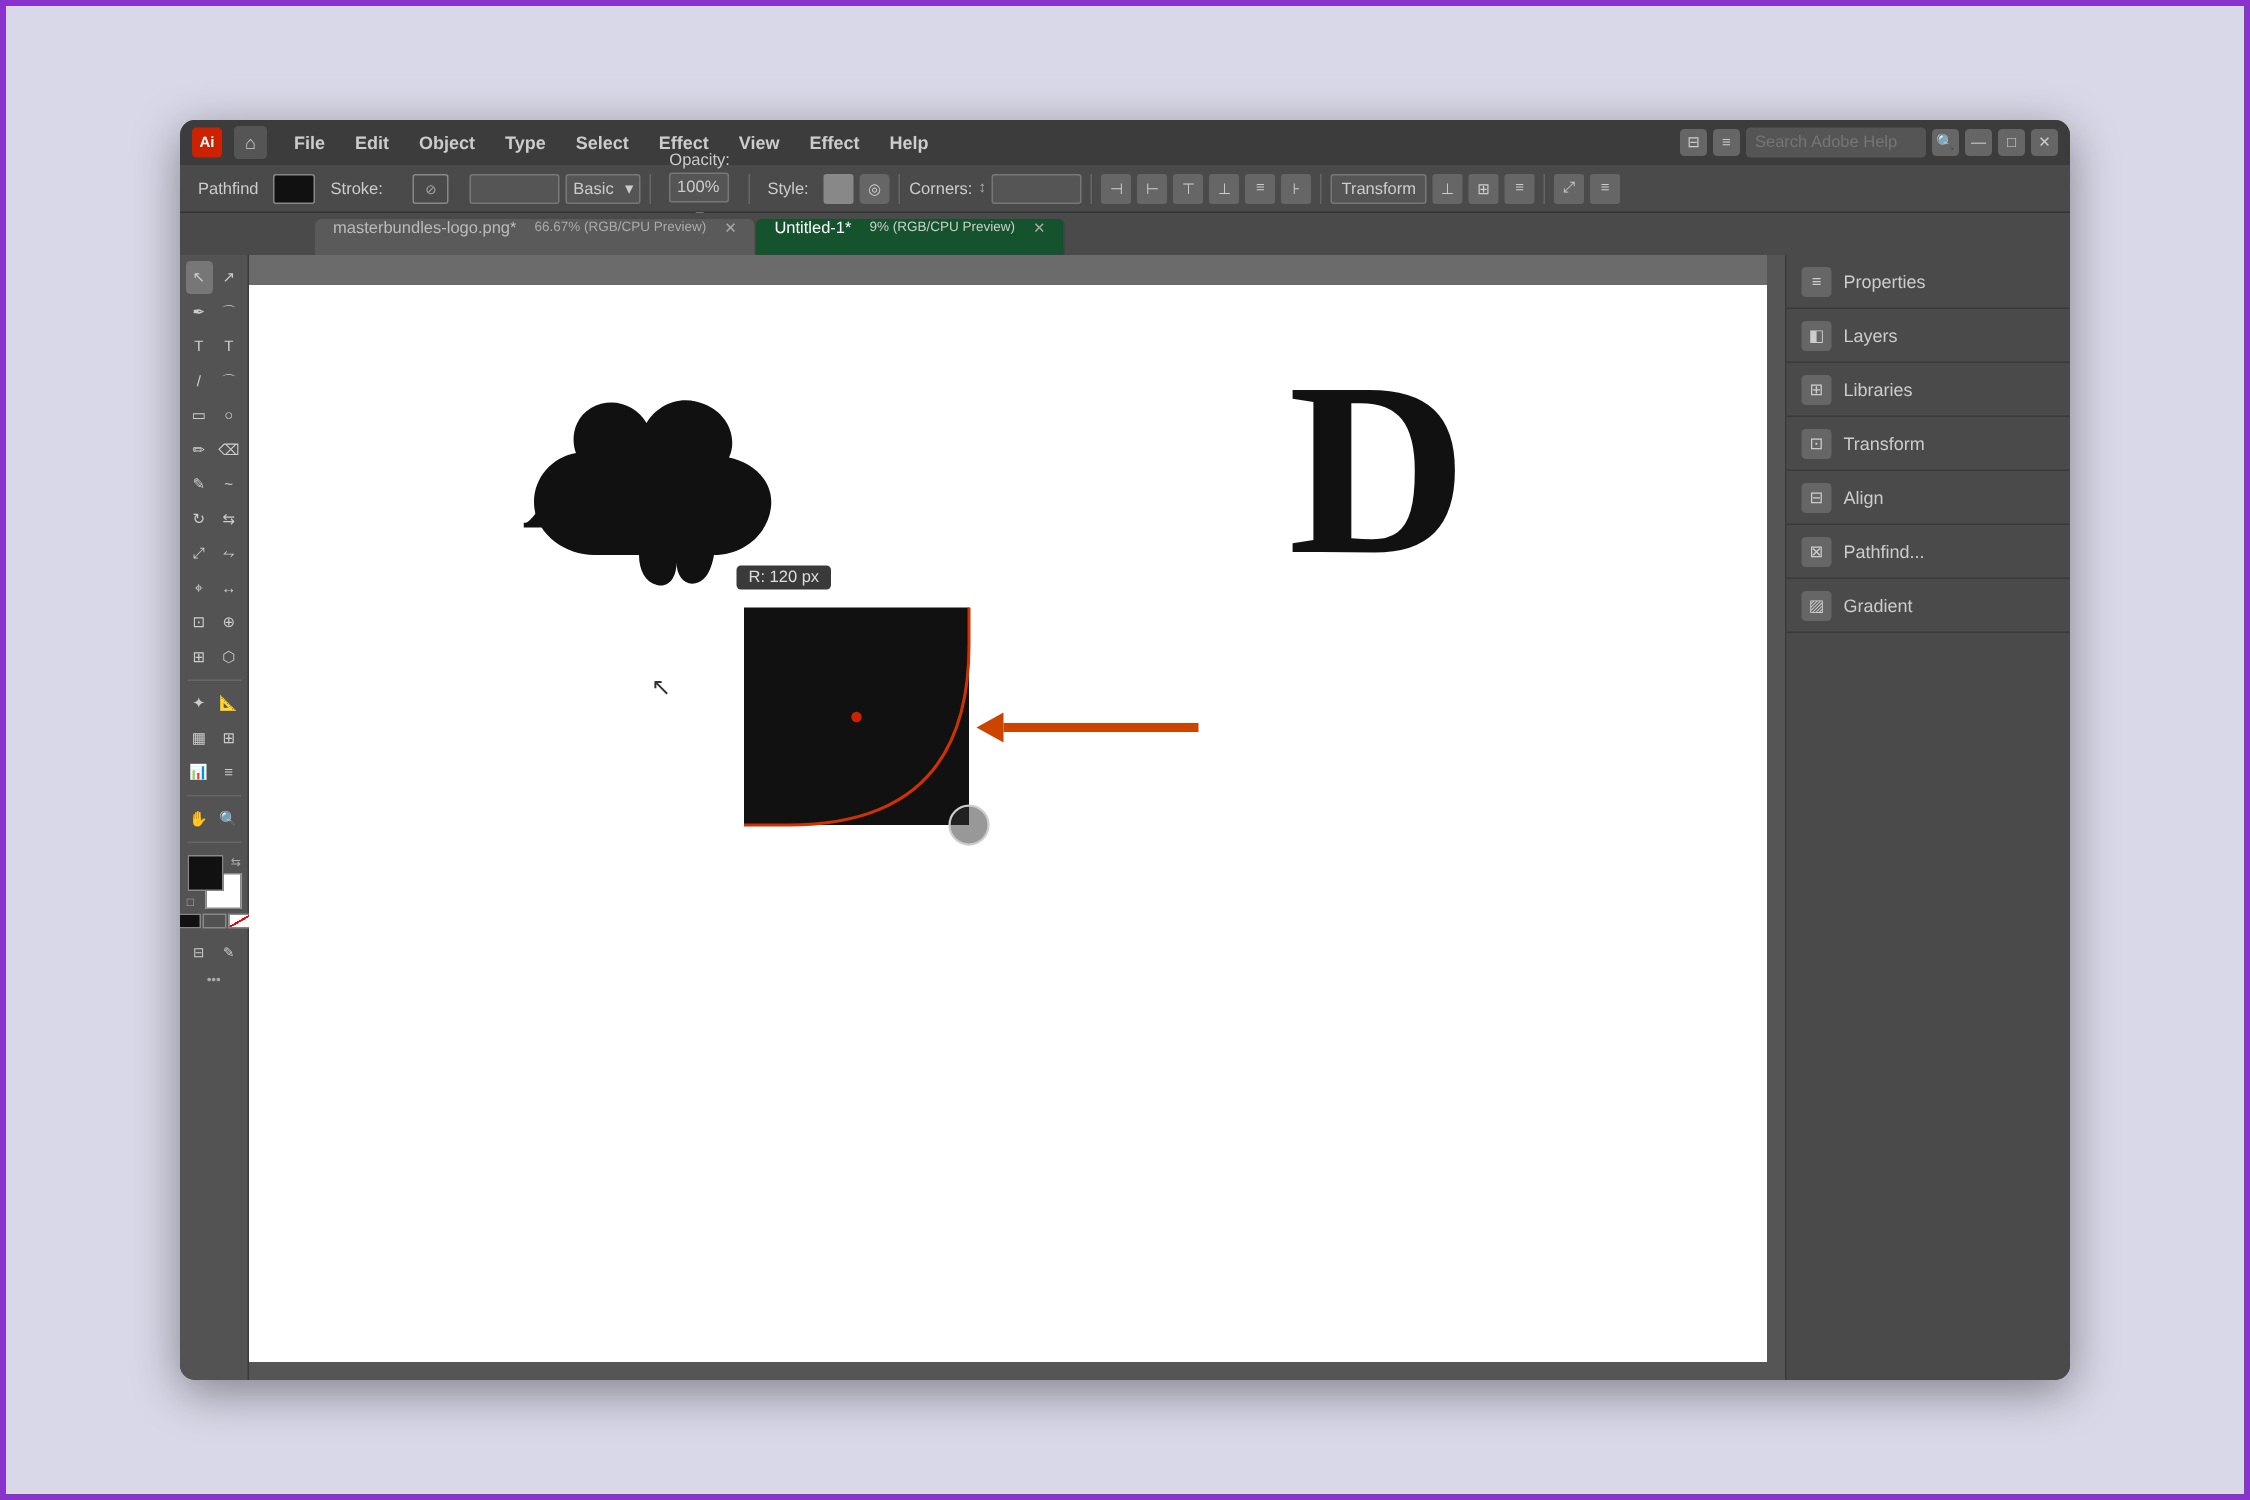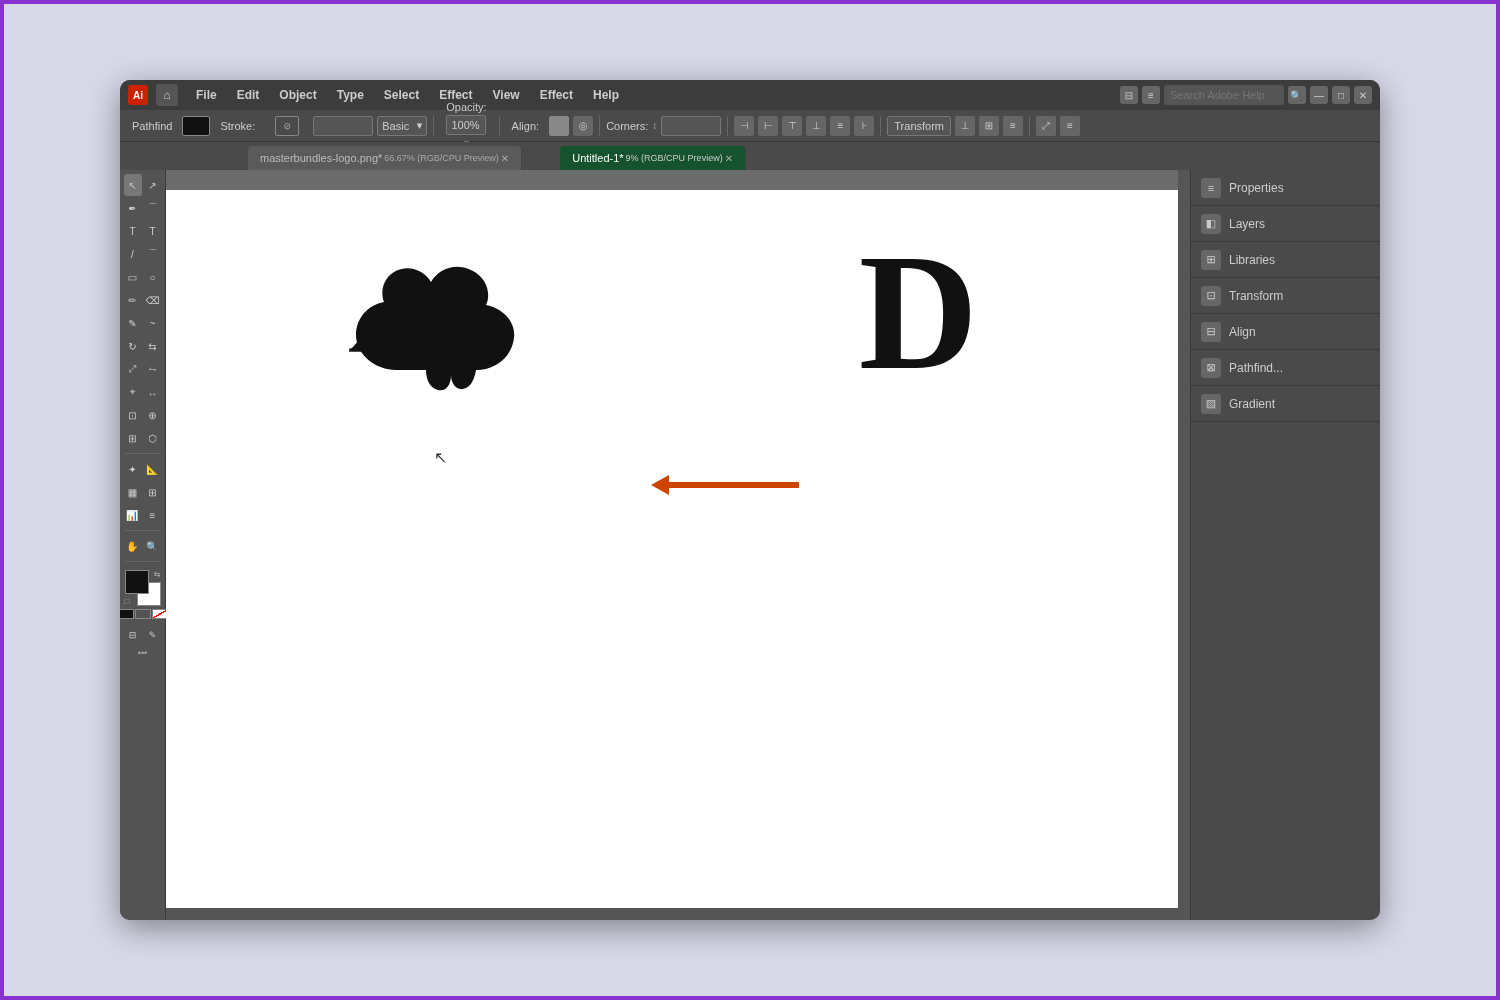--- a/index.html
+++ b/index.html
@@ -233,29 +233,28 @@
       background: #4a4a4a;
       display: flex;
       align-items: flex-end;
       padding-left: 90px;
       flex-shrink: 0;
     }
     .tab {
       height: 24px;
       padding: 0 12px;
       display: flex;
-      align-items: center;
-      gap: 2px;
+      align-items: flex-start;
+      gap: 12px;
       font-size: 11px;
       color: #bbb;
       background: #5a5a5a;
       border-radius: 4px 4px 0 0;
       cursor: pointer;
       border-right: 1px solid #444;
-      margin-left: 38px;
     }
     .tab.active {
       background: #14532d;
       color: #fff;
     }
     .tab-close {
       color: #aaa;
       font-size: 10px;
       cursor: pointer;
     }
@@ -474,21 +473,21 @@
       <span>Basic</span>
         <span>▾</span>
     </div>
     <div class="toolbar-sep"></div>
     <div class="toolbar-opacity">
       <span class="toolbar-label">Opacity:</span>
       <input class="toolbar-number" value="100%" style="">
       <span style="color:#aaa;font-size:11px;">▾</span>
     </div>
     <div class="toolbar-sep"></div>
-    <span class="toolbar-label">Align:</span>
+    <span class="toolbar-label">Style:</span>
     <div class="toolbar-swatch" style="background:#888;width:20px;height:20px;"></div>
     <div class="menu-btn" style="width:20px;height:20px;">◎</div>
     <div class="toolbar-sep"></div>
     <div class="toolbar-corners">
       <span>Corners:</span>
       <span style="color:#aaa;font-size:10px;">↕</span>
       <input class="toolbar-corners-val" style="">
     </div>
     <div class="toolbar-sep"></div>
     <div class="align-btn">⊣</div>
@@ -627,20 +626,36 @@
         <svg style="position:absolute;top:50px;left:160px;width:240px;height:160px;" viewBox="0 0 240 160">
           <path d="M70,130 C50,130 30,115 30,95 C30,78 42,65 58,62 C55,55 55,40 68,32 C82,24 98,30 105,42 C112,30 128,22 145,30 C162,38 165,55 160,65 C175,68 190,80 188,98 C186,116 170,130 150,130 
                    C150,130 148,145 140,148 C132,152 125,145 125,135
                    C125,145 120,152 112,150 C104,148 100,140 100,130 Z" fill="#111"></path>
         </svg>
 
         <div style="position:absolute;top:40px;right:200px;font-size:165px;font-weight:900;color:#111;font-family:Georgia,serif;line-height:1;">D</div>
 
         <div style="position:absolute;top:258px;left:268px;color:#333;font-size:16px;">↖</div>
 
+        <div style="position:absolute;top:215px;left:330px;">
+
+          <div style="position:absolute;top:-28px;left:-5px;background:#3a3a3a;color:#ddd;font-size:11px;padding:2px 8px;border-radius:3px;white-space:nowrap;">R: 120 px</div>
+
+          <div style="width:150px;height:145px;background:#111;position:relative;">
+
+            <div style="position:absolute;top:50%;left:50%;transform:translate(-50%,-50%);width:7px;height:7px;background:#cc2200;border-radius:50%;"></div>
+          </div>
+
+          <svg style="position:absolute;top:0;left:0;width:180px;height:180px;overflow:visible;">
+
+            <path d="M 150,0 L 150,25 Q 150,145 30,145 L 0,145" fill="none" stroke="#cc3300" stroke-width="2"></path>
+
+            <circle cx="150" cy="145" r="13" fill="rgba(50,50,50,0.5)" stroke="#ccc" stroke-width="1.5"></circle>
+          </svg>
+        </div>
 
         <div style="position:absolute;top:285px;left:485px;display:flex;align-items:center;">
 
           <div style="width:0;height:0;border-top:10px solid transparent;border-bottom:10px solid transparent;border-right:18px solid #cc4400;"></div>
 
           <div style="width:130px;height:6px;background:#cc4400;"></div>
         </div>
 
       </div>
     </div>

